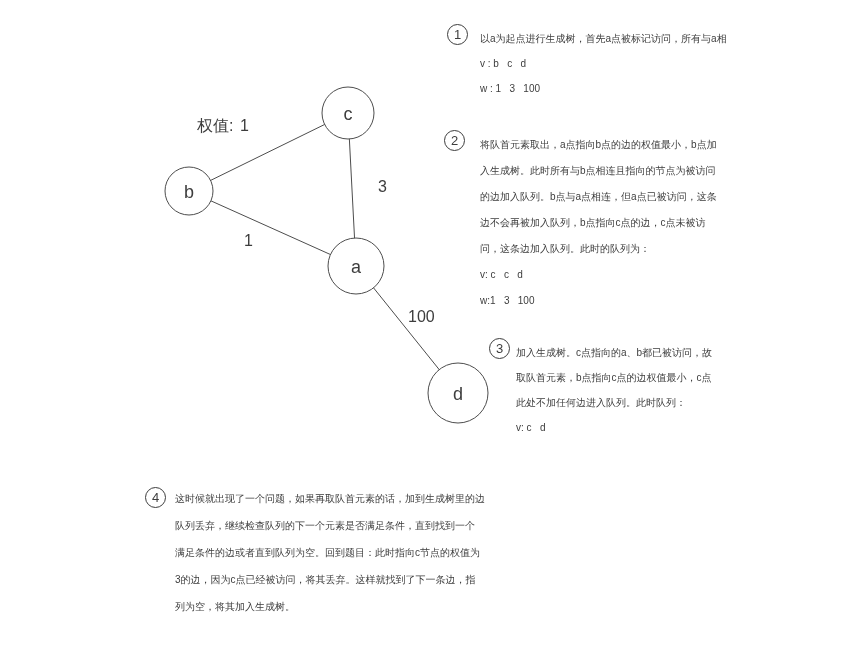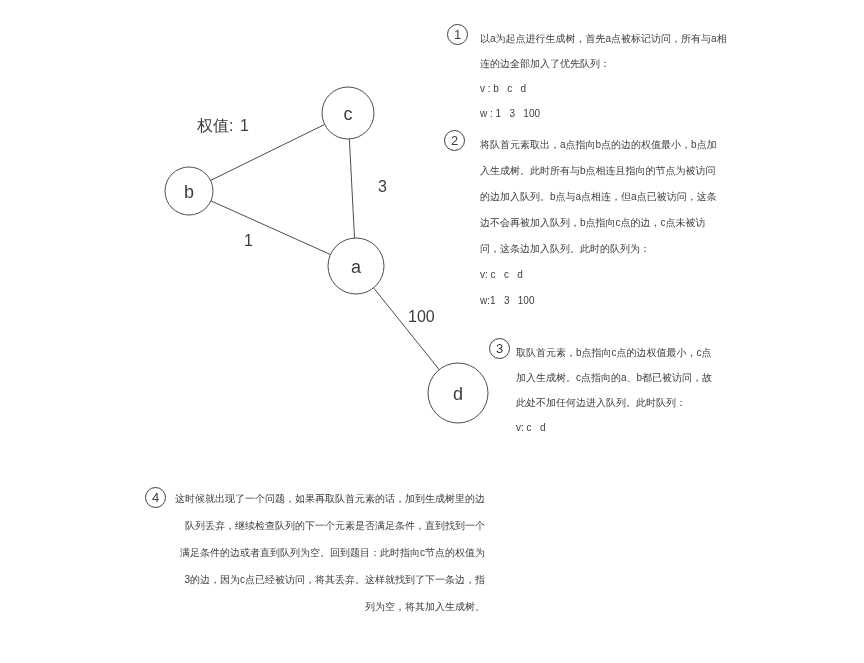--- a/index.html
+++ b/index.html
@@ -32,21 +32,21 @@
     box-sizing: border-box;
     font-size: 13px;
     line-height: 19px;
     text-align: center;
     color: #3d3d3d;
   }
   .step-text { position: absolute; font-size: 10px; }
   .step-line { white-space: pre; }
   .lh25 .step-line { line-height: 25px; }
   .lh26 .step-line { line-height: 26px; }
-  .lh27 .step-line { line-height: 27px; text-align: right; }
+  .lh27 .step-line { line-height: 27px; }
 </style>
 </head>
 <body>
 
 <div id="canvas">
 
   <svg id="graph-svg" width="540" height="470">
 
     <line class="edge" x1="189" y1="191" x2="348" y2="113"></line>
     <line class="edge" x1="348" y1="113" x2="356" y2="266"></line>
@@ -66,40 +66,39 @@
     <text class="legend-label" x="197" y="131">权值:</text>
     <text class="edge-weight" x="240" y="131">1</text>
     <text class="edge-weight" x="378" y="192">3</text>
     <text class="edge-weight" x="244" y="246">1</text>
     <text class="edge-weight" x="408" y="322">100</text>
   </svg>
 
   <div class="step-badge" style="left:447px; top:24px;">1</div>
   <div class="step-text lh25" style="left:480px; top:26px;">
     <div class="step-line">以a为起点进行生成树，首先a点被标记访问，所有与a相</div>
-    <div class="step-line">连的边全部加入了优先队列：</div>
     <div class="step-line">v : b   c   d</div>
     <div class="step-line">w : 1   3   100</div>
   </div>
 
   <div class="step-badge" style="left:444px; top:130px;">2</div>
   <div class="step-text lh26" style="left:480px; top:132px;">
     <div class="step-line">将队首元素取出，a点指向b点的边的权值最小，b点加</div>
     <div class="step-line">入生成树。此时所有与b点相连且指向的节点为被访问</div>
     <div class="step-line">的边加入队列。b点与a点相连，但a点已被访问，这条</div>
     <div class="step-line">边不会再被加入队列，b点指向c点的边，c点未被访</div>
     <div class="step-line">问，这条边加入队列。此时的队列为：</div>
     <div class="step-line">v: c   c   d</div>
     <div class="step-line">w:1   3   100</div>
   </div>
 
   <div class="step-badge" style="left:489px; top:338px;">3</div>
   <div class="step-text lh25" style="left:516px; top:340px;">
+    <div class="step-line">加入生成树。c点指向的a、b都已被访问，故</div>
     <div class="step-line">取队首元素，b点指向c点的边权值最小，c点</div>
-    <div class="step-line">加入生成树。c点指向的a、b都已被访问，故</div>
     <div class="step-line">此处不加任何边进入队列。此时队列：</div>
     <div class="step-line">v: c   d</div>
   </div>
 
   <div class="step-badge" style="left:145px; top:487px;">4</div>
   <div class="step-text lh27" style="left:175px; top:485px;">
     <div class="step-line">这时候就出现了一个问题，如果再取队首元素的话，加到生成树里的边</div>
     <div class="step-line">队列丢弃，继续检查队列的下一个元素是否满足条件，直到找到一个</div>
     <div class="step-line">满足条件的边或者直到队列为空。回到题目：此时指向c节点的权值为</div>
     <div class="step-line">3的边，因为c点已经被访问，将其丢弃。这样就找到了下一条边，指</div>

